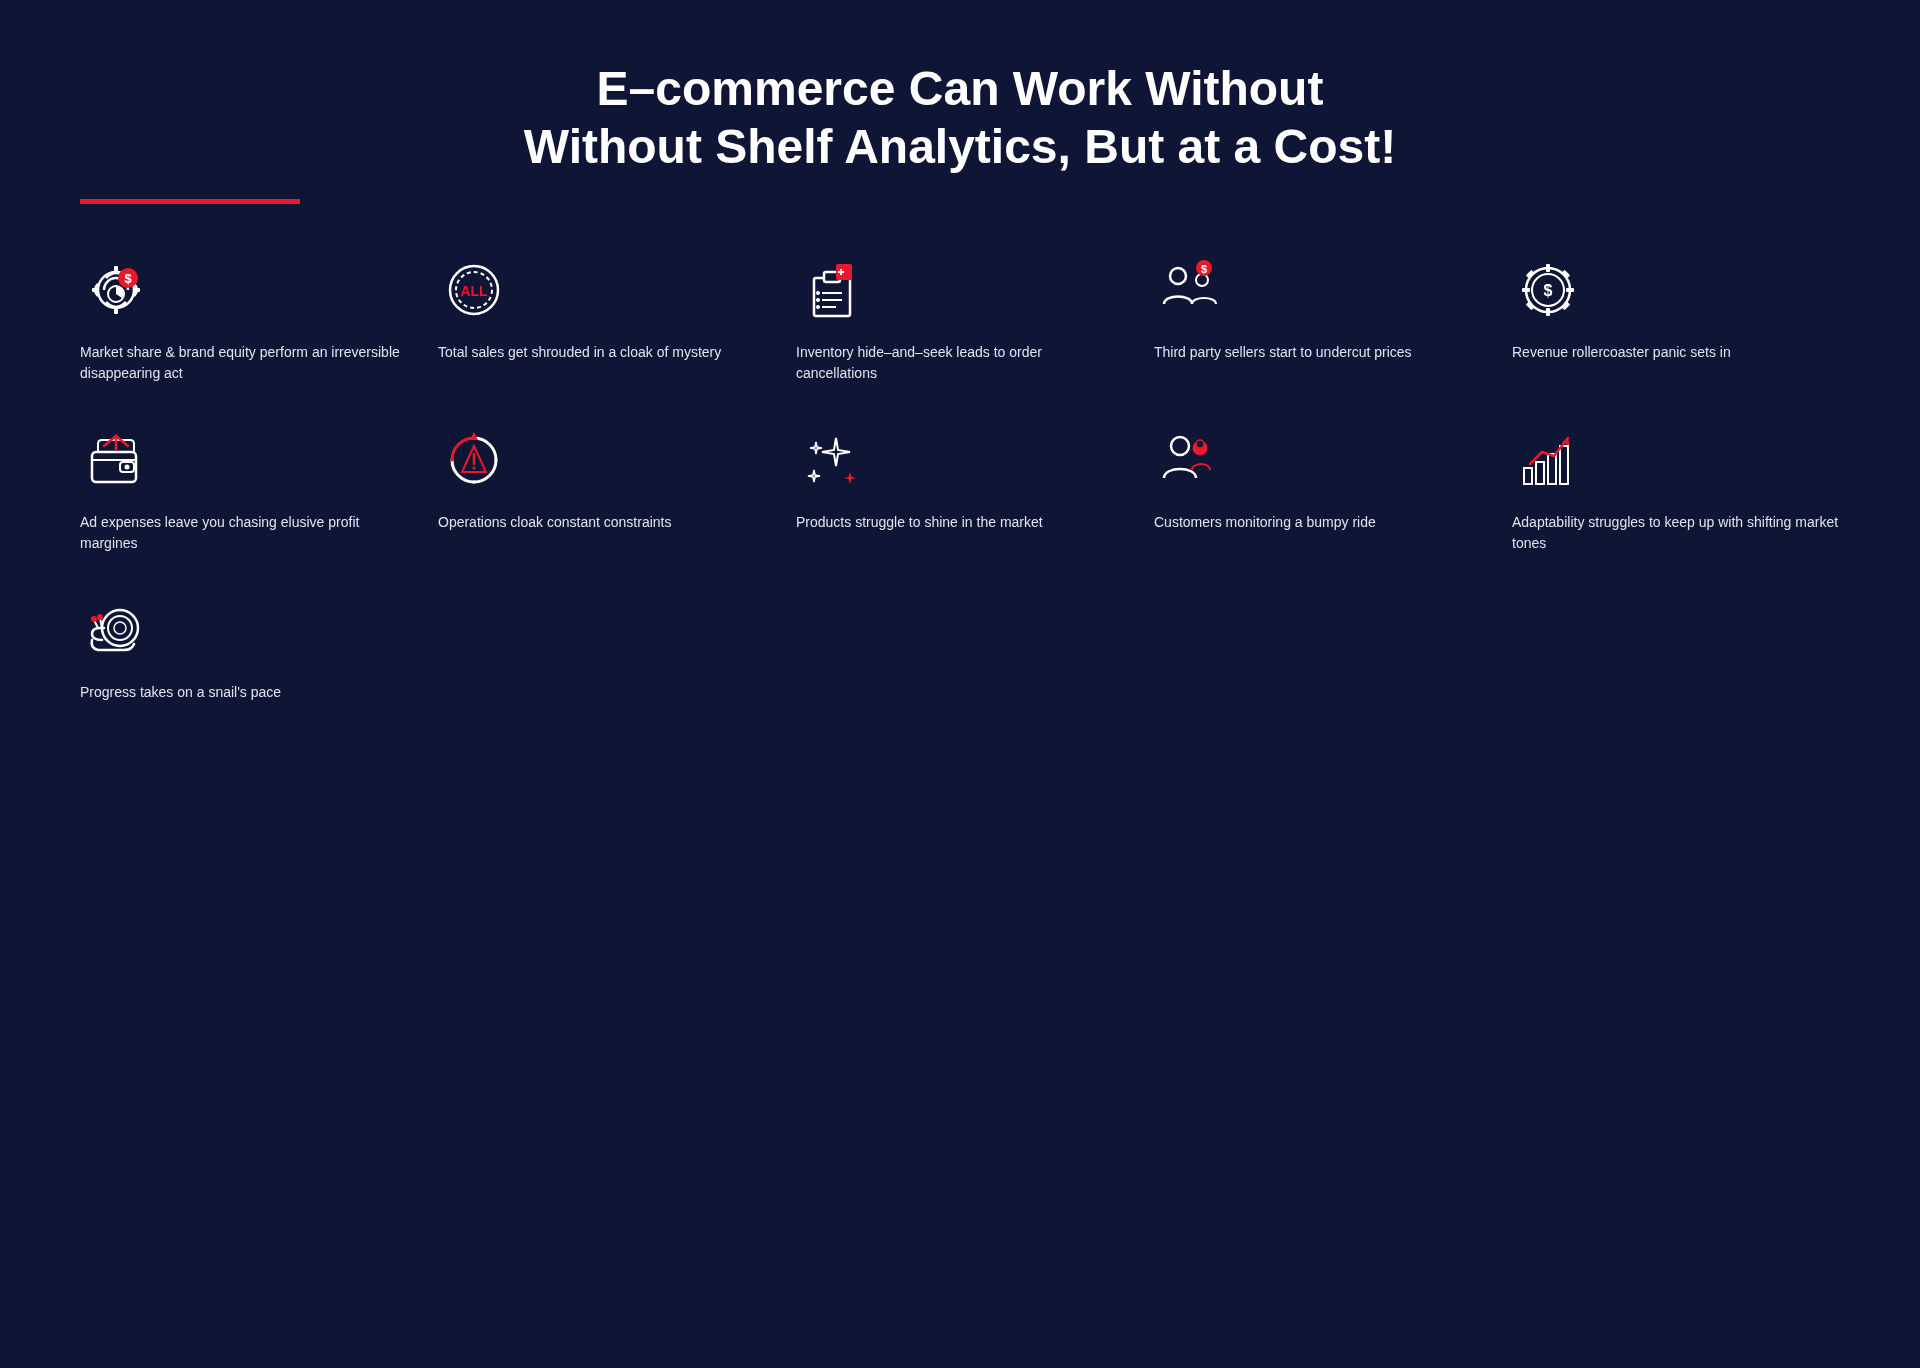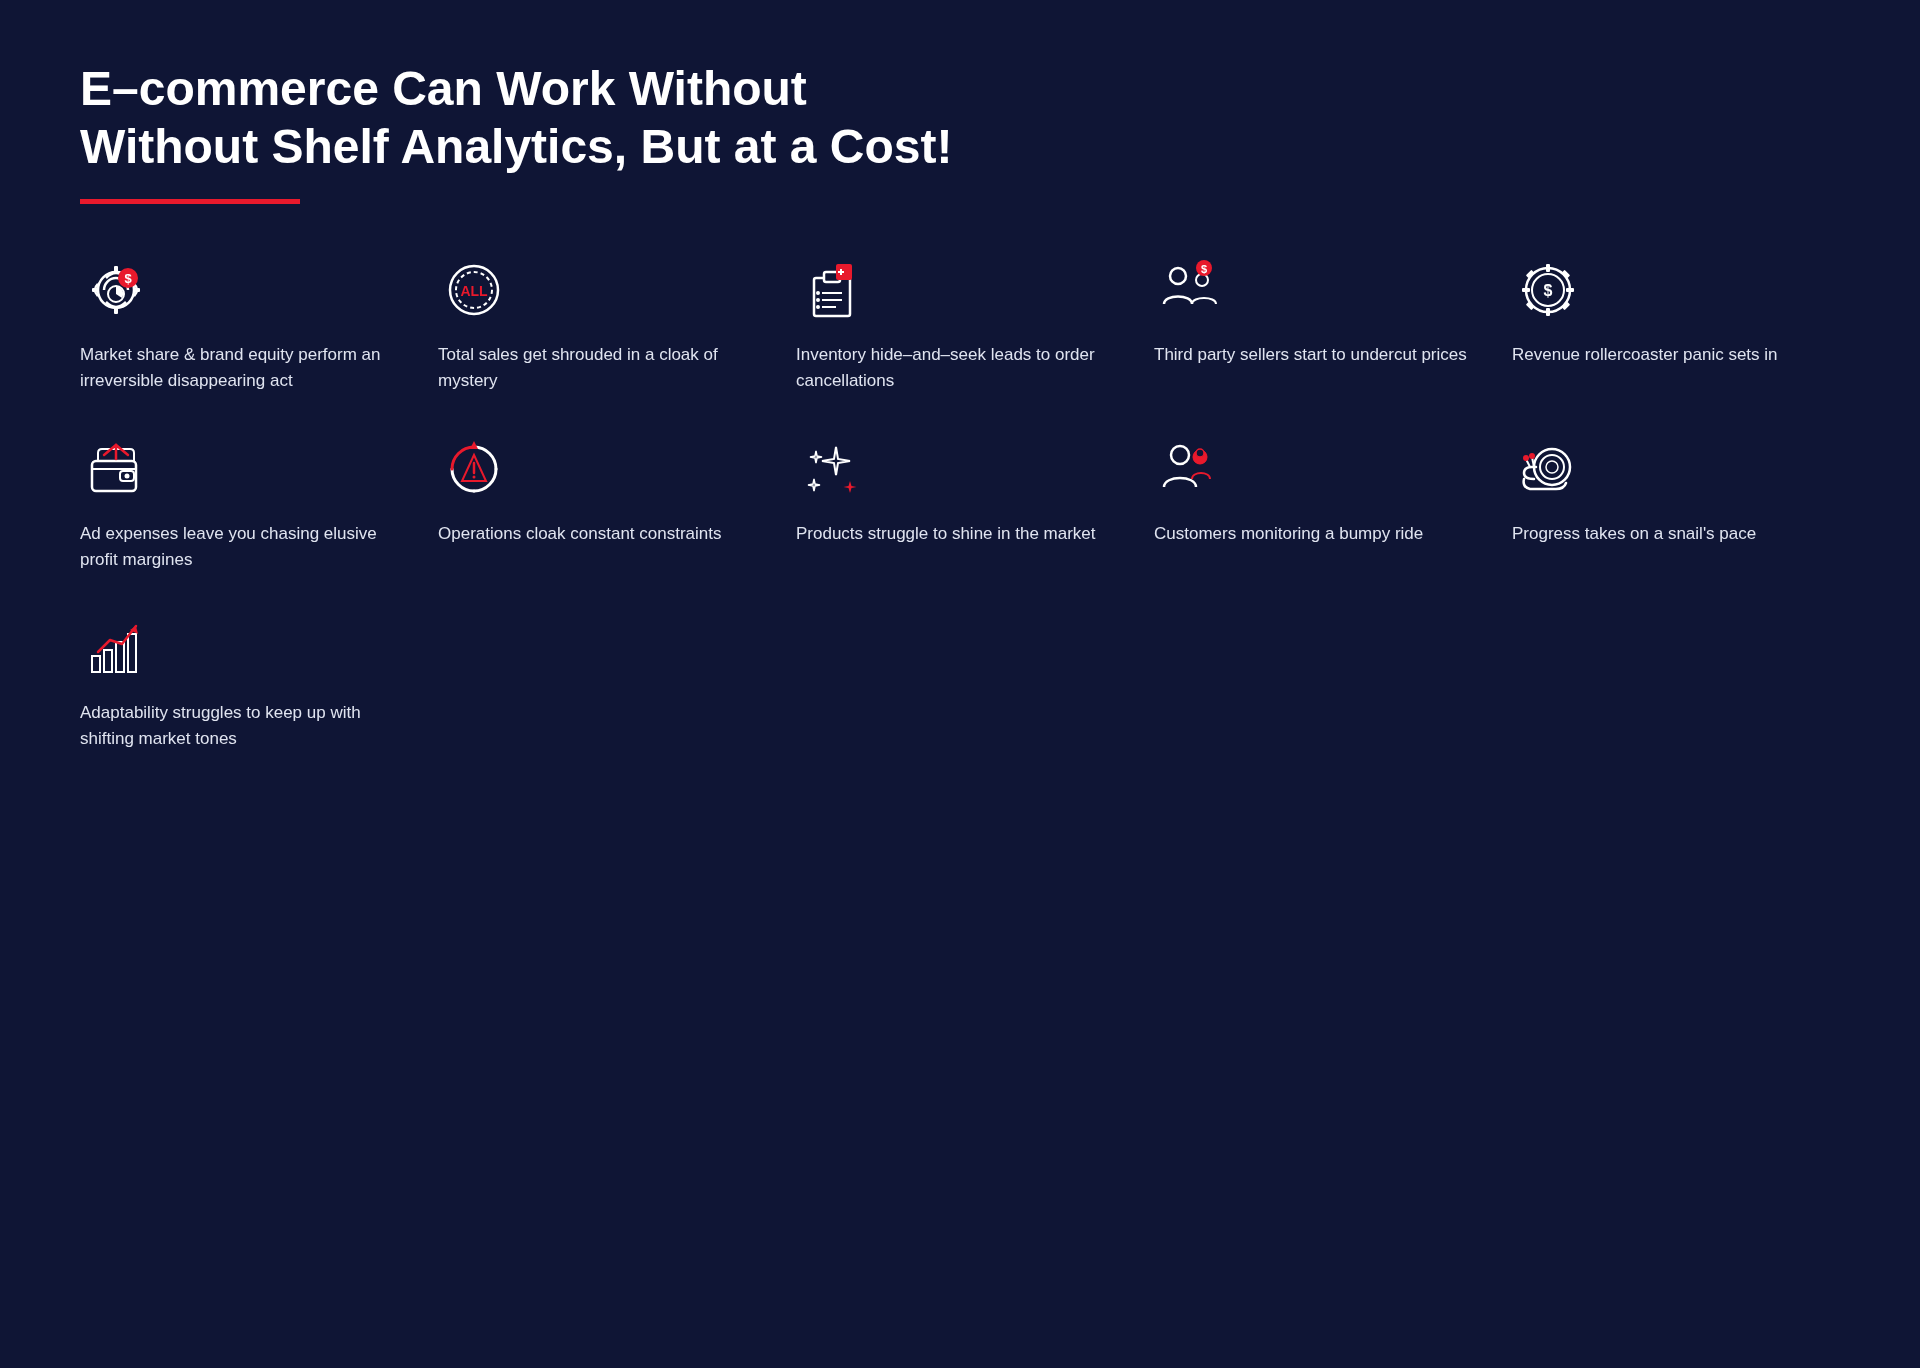--- a/index.html
+++ b/index.html
@@ -7,20 +7,21 @@
     body {
       background-color: #0f1535;
       font-family: 'Arial', sans-serif;
       color: #ffffff;
       min-height: 100vh;
       padding: 60px 80px;
     }
 
     .header {
       margin-bottom: 40px;
+      text-align: center;
     }
 
     .header h1 {
       font-size: 48px;
       font-weight: 800;
       line-height: 1.2;
       color: #ffffff;
     }
 
     .red-line {
@@ -52,21 +53,21 @@
       justify-content: center;
       flex-shrink: 0;
     }
 
     .icon-wrap svg {
       width: 64px;
       height: 64px;
     }
 
     .item-text {
-      font-size: 17px;
+      font-size: 14px;
       font-weight: 400;
       line-height: 1.5;
       color: #e0e4f0;
     }
   </style>
 </head>
 <body>
 
 <div class="header">
   <h1>
@@ -241,45 +242,45 @@
         <path d="M34 42 C34 34 52 34 52 42" stroke="#e8192c" stroke-width="2" fill="none"></path>
       </svg>
     </div>
     <p class="item-text">Customers monitoring a bumpy ride</p>
   </div>
 
   <div class="item">
     <div class="icon-wrap">
       <svg viewBox="0 0 64 64" fill="none" xmlns="http://www.w3.org/2000/svg">
 
+        <rect x="8" y="40" width="8" height="16" stroke="white" stroke-width="2" fill="none"></rect>
+        <rect x="20" y="34" width="8" height="22" stroke="white" stroke-width="2" fill="none"></rect>
+        <rect x="32" y="26" width="8" height="30" stroke="white" stroke-width="2" fill="none"></rect>
+        <rect x="44" y="18" width="8" height="38" stroke="white" stroke-width="2" fill="none"></rect>
+
+        <path d="M14 36 L26 24 L38 28 L52 10" stroke="#e8192c" stroke-width="2.5" fill="none" stroke-linecap="round" stroke-linejoin="round"></path>
+        <polygon points="52,10 46,14 54,18" fill="#e8192c"></polygon>
+      </svg>
+    </div>
+    <p class="item-text">Adaptability struggles to keep up with shifting market tones</p>
+  </div>
+
+  <div class="item">
+    <div class="icon-wrap">
+      <svg viewBox="0 0 64 64" fill="none" xmlns="http://www.w3.org/2000/svg">
+
         <circle cx="36" cy="30" r="18" stroke="white" stroke-width="2.5" fill="none"></circle>
         <circle cx="36" cy="30" r="12" stroke="white" stroke-width="2" fill="none"></circle>
         <circle cx="36" cy="30" r="6" stroke="white" stroke-width="1.5" fill="none"></circle>
 
         <path d="M18 42 Q8 42 8 36 Q8 30 16 30 L20 30" stroke="white" stroke-width="2.5" fill="none" stroke-linecap="round"></path>
         <path d="M8 42 Q6 50 14 52 L40 52 Q48 52 50 46" stroke="white" stroke-width="2.5" fill="none" stroke-linecap="round"></path>
 
         <line x1="14" y1="30" x2="10" y2="22" stroke="white" stroke-width="2"></line>
         <line x1="18" y1="30" x2="16" y2="20" stroke="white" stroke-width="2"></line>
         <circle cx="10" cy="21" r="3" fill="#e8192c"></circle>
         <circle cx="16" cy="19" r="3" fill="#e8192c"></circle>
       </svg>
     </div>
     <p class="item-text">Progress takes on a snail's pace</p>
   </div>
 
-  <div class="item">
-    <div class="icon-wrap">
-      <svg viewBox="0 0 64 64" fill="none" xmlns="http://www.w3.org/2000/svg">
-
-        <rect x="8" y="40" width="8" height="16" stroke="white" stroke-width="2" fill="none"></rect>
-        <rect x="20" y="34" width="8" height="22" stroke="white" stroke-width="2" fill="none"></rect>
-        <rect x="32" y="26" width="8" height="30" stroke="white" stroke-width="2" fill="none"></rect>
-        <rect x="44" y="18" width="8" height="38" stroke="white" stroke-width="2" fill="none"></rect>
-
-        <path d="M14 36 L26 24 L38 28 L52 10" stroke="#e8192c" stroke-width="2.5" fill="none" stroke-linecap="round" stroke-linejoin="round"></path>
-        <polygon points="52,10 46,14 54,18" fill="#e8192c"></polygon>
-      </svg>
-    </div>
-    <p class="item-text">Adaptability struggles to keep up with shifting market tones</p>
-  </div>
-
 </div>
 
 </body></html>

